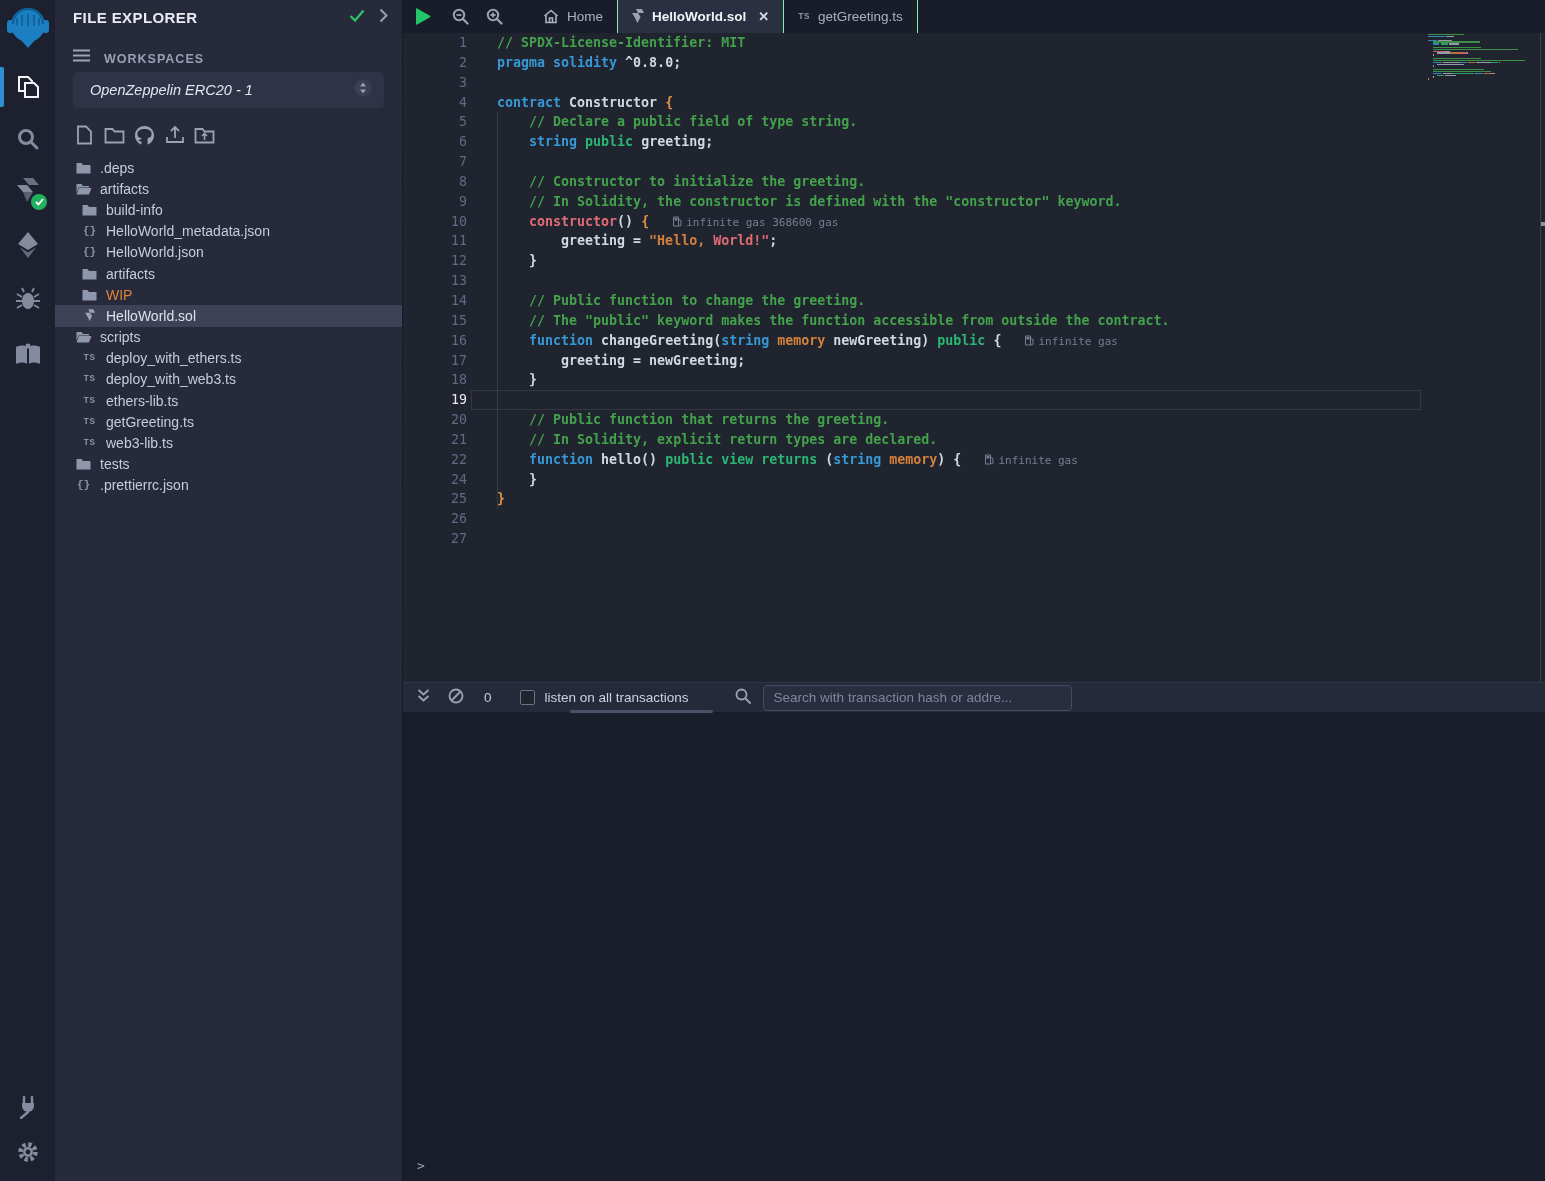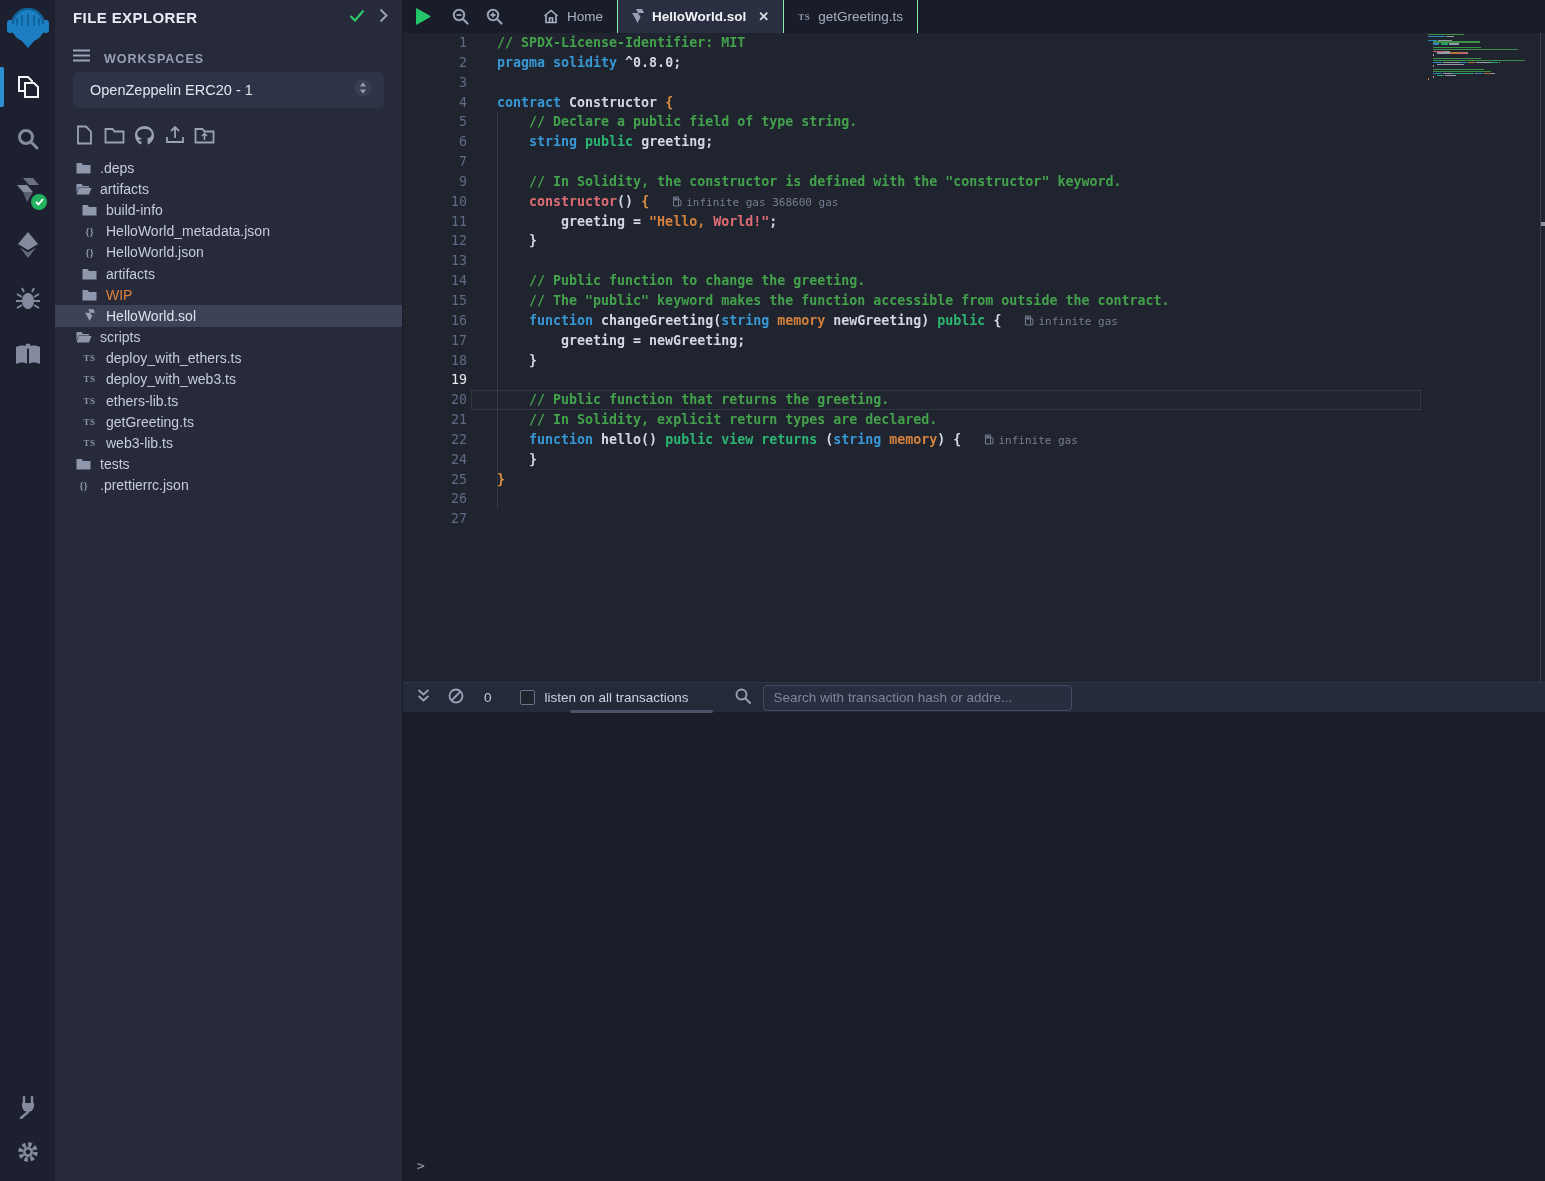--- a/index.html
+++ b/index.html
@@ -20,33 +20,33 @@
   .ib-spacer { flex:1; }
 
   
   #filepanel { position:absolute; left:55px; top:0; width:348px; height:1181px; background:#262a3b; border-right:1px solid #171a25; }
   #fp-header { display:flex; align-items:center; height:34px; padding:0 14px 0 18px; }
   #fp-title { font-size:15px; font-weight:bold; letter-spacing:.4px; color:#e8ebf3; flex:1; }
   #fp-check { margin-right:14px; }
   #fp-workspaces { display:flex; align-items:flex-end; height:26px; padding:0 18px; margin-top:6px; }
   #fp-ws-label { font-size:12.5px; font-weight:bold; letter-spacing:1px; color:#97a0b6; margin-left:14px; }
   #fp-select { position:relative; margin:6px 18px 0 18px; height:36px; background:#2e3347; border-radius:5px;
-    display:flex; align-items:center; padding:0 12px 0 17px; cursor:pointer; }
+    display:flex; align-items:center; padding:0 12px 0 17px; cursor:pointer;font-style:italic; }
   #fp-select-value { flex:1; font-size:14.5px; color:#e2e6ef; }
   #fp-toolbar { display:flex; align-items:center; gap:9px; padding:16px 0 10px 19px; }
   .fp-tool { width:21px; height:21px; display:flex; align-items:center; justify-content:center; cursor:pointer; }
 
   #file-tree { margin-top:2px; }
   .tree-row { display:flex; align-items:center; height:21.2px; cursor:pointer; }
   .tree-row.sel { background:#3d4258; }
   .tree-ico { width:17px; display:flex; justify-content:center; margin-right:8px; flex:none; }
   .tree-label { font-size:14px; color:#c6ccda; white-space:nowrap; }
   .tree-row.mod .tree-label { color:#e0823a; }
   .tree-row.sel .tree-label { color:#dde1ec; }
-  .ico-txt { font-family:Liberation Serif, serif; color:#8a92a8; font-weight:bold; }
+  .ico-txt { font-family:Liberation Mono, monospace; color:#8a92a8; font-weight:bold; }
   .ico-ts { font-size:9px; letter-spacing:.5px; }
   .ico-json { font-size:11px; }
 
   
   #main { position:absolute; left:403px; top:0; width:1142px; height:1181px; }
 
   #topbar { position:absolute; left:0; top:0; width:1142px; height:33px; background:#191d29; display:flex; align-items:stretch; }
   .tb-btn { display:flex; align-items:center; justify-content:center; cursor:pointer; }
   #btn-run { width:40px; }
   #btn-zoomout { width:34px; } #btn-zoomin { width:34px; margin-right:18px; }
@@ -393,20 +393,21 @@
   <div id="editor">
     <div id="indent-guide"></div>
     <div id="code-lines">
         <div class="cl"><span class="ln">1</span><span class="ct"><span class="t-c">// SPDX-License-Identifier: MIT</span></span></div>
         <div class="cl"><span class="ln">2</span><span class="ct"><span class="t-k">pragma solidity</span><span class="t-p"> ^0.8.0;</span></span></div>
         <div class="cl"><span class="ln">3</span><span class="ct"></span></div>
         <div class="cl"><span class="ln">4</span><span class="ct"><span class="t-k">contract</span><span class="t-p"> Constructor </span><span class="t-b">{</span></span></div>
         <div class="cl"><span class="ln">5</span><span class="ct"><span class="t-p">    </span><span class="t-c">// Declare a public field of type string.</span></span></div>
         <div class="cl"><span class="ln">6</span><span class="ct"><span class="t-p">    </span><span class="t-k">string</span><span class="t-p"> </span><span class="t-g">public</span><span class="t-p"> greeting;</span></span></div>
         <div class="cl"><span class="ln">7</span><span class="ct"></span></div>
+        <div class="cl"><span class="ln">8</span><span class="ct"><span class="t-p">    </span><span class="t-c">// Constructor to initialize the greeting.</span></span></div>
         <div class="cl"><span class="ln">9</span><span class="ct"><span class="t-p">    </span><span class="t-c">// In Solidity, the constructor is defined with the "constructor" keyword.</span></span></div>
         <div class="cl"><span class="ln">10</span><span class="ct"><span class="t-p">    </span><span class="t-r">constructor</span><span class="t-p">() </span><span class="t-b">{</span><span class="ghost"><svg width="9" height="11" viewBox="0 0 9 11">
                 <path d="M0.5 1 h5 v9 h-5 Z" fill="none" stroke="#777e92"></path>
                 <rect x="1.5" y="2" width="3" height="2.5" fill="#777e92"></rect>
                 <path d="M6 3.5 l2 1 v4.5 a1 1 0 0 1 -2 0" fill="none" stroke="#777e92"></path>
               </svg>infinite gas 368600 gas</span></span></div>
         <div class="cl"><span class="ln">11</span><span class="ct"><span class="t-p">        greeting = </span><span class="t-o">"Hello, </span><span class="t-r">World!"</span><span class="t-p">;</span></span></div>
         <div class="cl"><span class="ln">12</span><span class="ct"><span class="t-p">    }</span></span></div>
         <div class="cl"><span class="ln">13</span><span class="ct"></span></div>
         <div class="cl"><span class="ln">14</span><span class="ct"><span class="t-p">    </span><span class="t-c">// Public function to change the greeting.</span></span></div>

